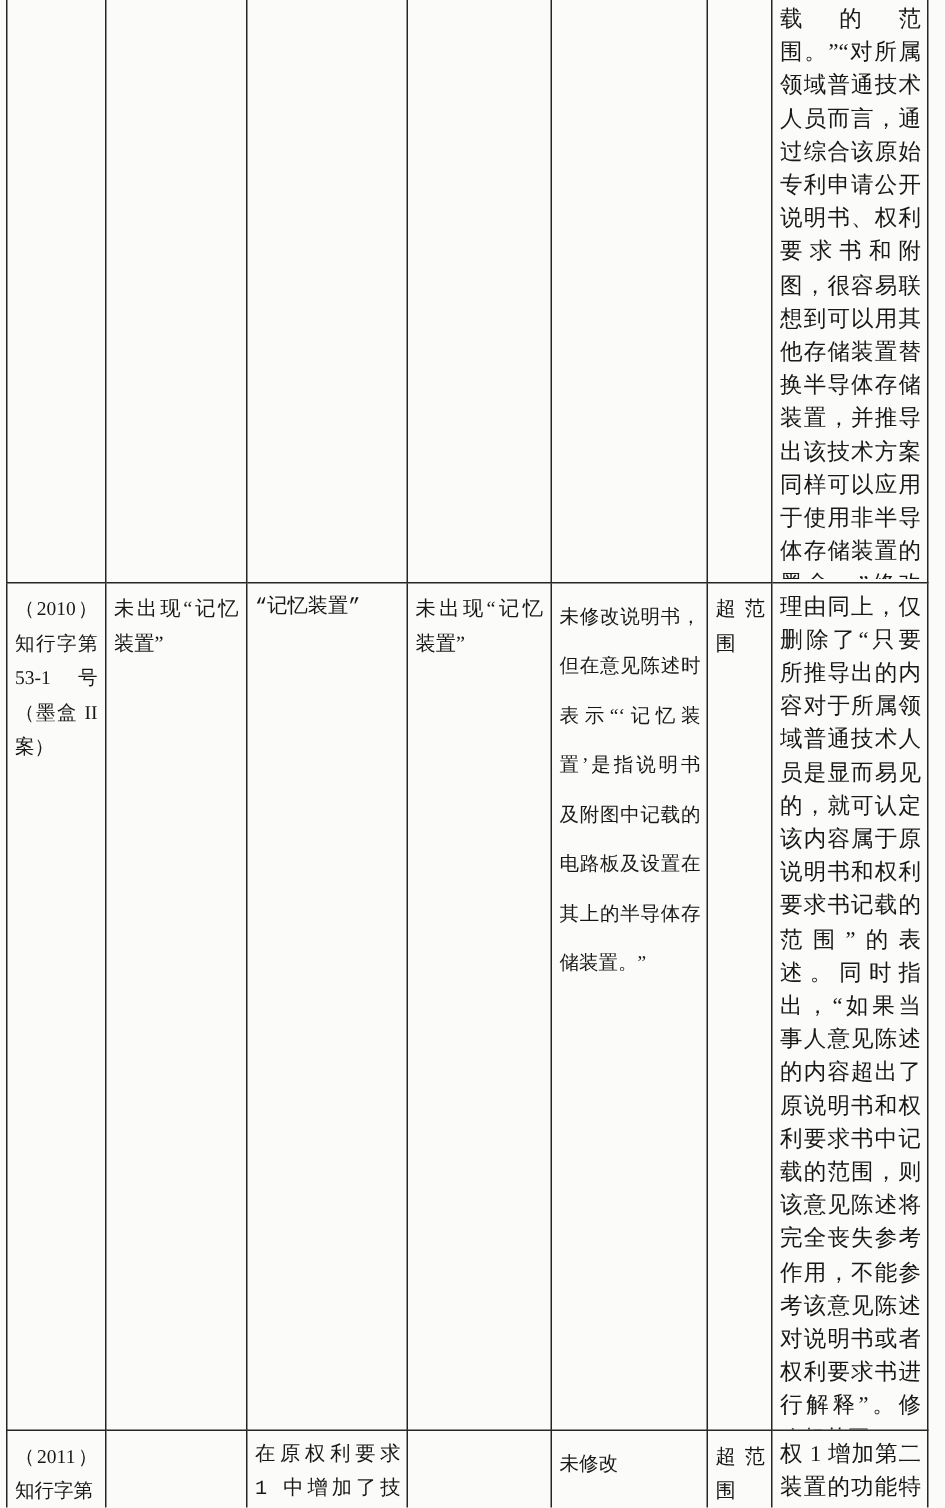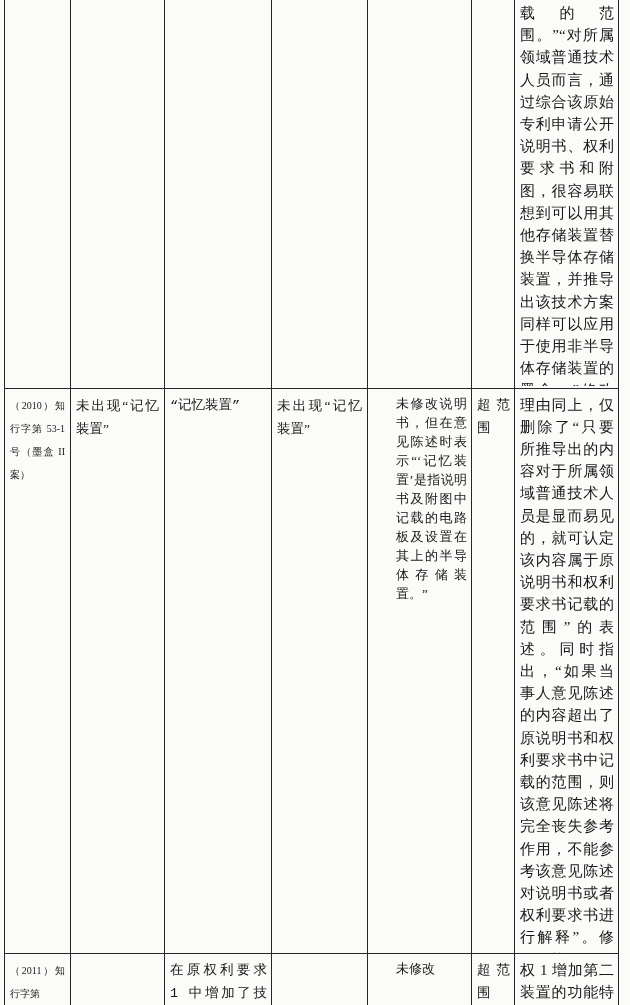--- a/index.html
+++ b/index.html
@@ -28,30 +28,30 @@
     overflow: hidden;
   }
   tr.r1 td { border-top: none; padding-top: 2px; }
   tr.r3 td { border-bottom: none; }
   .cc {
     text-align: justify;
     overflow: hidden;
     word-break: break-all;
   }
   
-  .c1 .cc { font-size: 10px;   line-height: 23px; }
+  .c1 .cc { font-size: 13px;   line-height: 23px; }
   .c2 .cc { font-size: 13.5px; line-height: 23px; }
   .c3 .cc { font-size: 13.5px; line-height: 23px; font-family: Liberation Mono, monospace; }
   .c4 .cc { font-size: 13.5px; line-height: 23px; }
-  .c5 .cc { font-size: 13px;   line-height: 19px; margin-left: 23px; }
+  .c5 .cc { font-size: 13px;   line-height: 33px; }
   .c6 .cc { font-size: 13.5px; line-height: 23px; }
   .c7 .cc { font-size: 15px;   line-height: 22.2px; }
   .c3 { padding-left: 5px; padding-right: 4px; }
   .c5 { padding-left: 5px; padding-right: 4px; }
-  .c6 { padding-left: 5px; padding-right: 4px; font-family: Liberation Mono, monospace; }
+  .c6 { padding-left: 5px; padding-right: 4px; }
   .c7 { padding-left: 5px; padding-right: 4px; }
   tr.r1 .clip { height: 384px; overflow: hidden; }
   tr.r2 .clip { height: 559px; overflow: hidden; }
   tr.r3 .clip { height: 54px;  overflow: hidden; }
 </style>
 </head>
 <body>
 
 <div class="page">
   <table class="doc-table">

